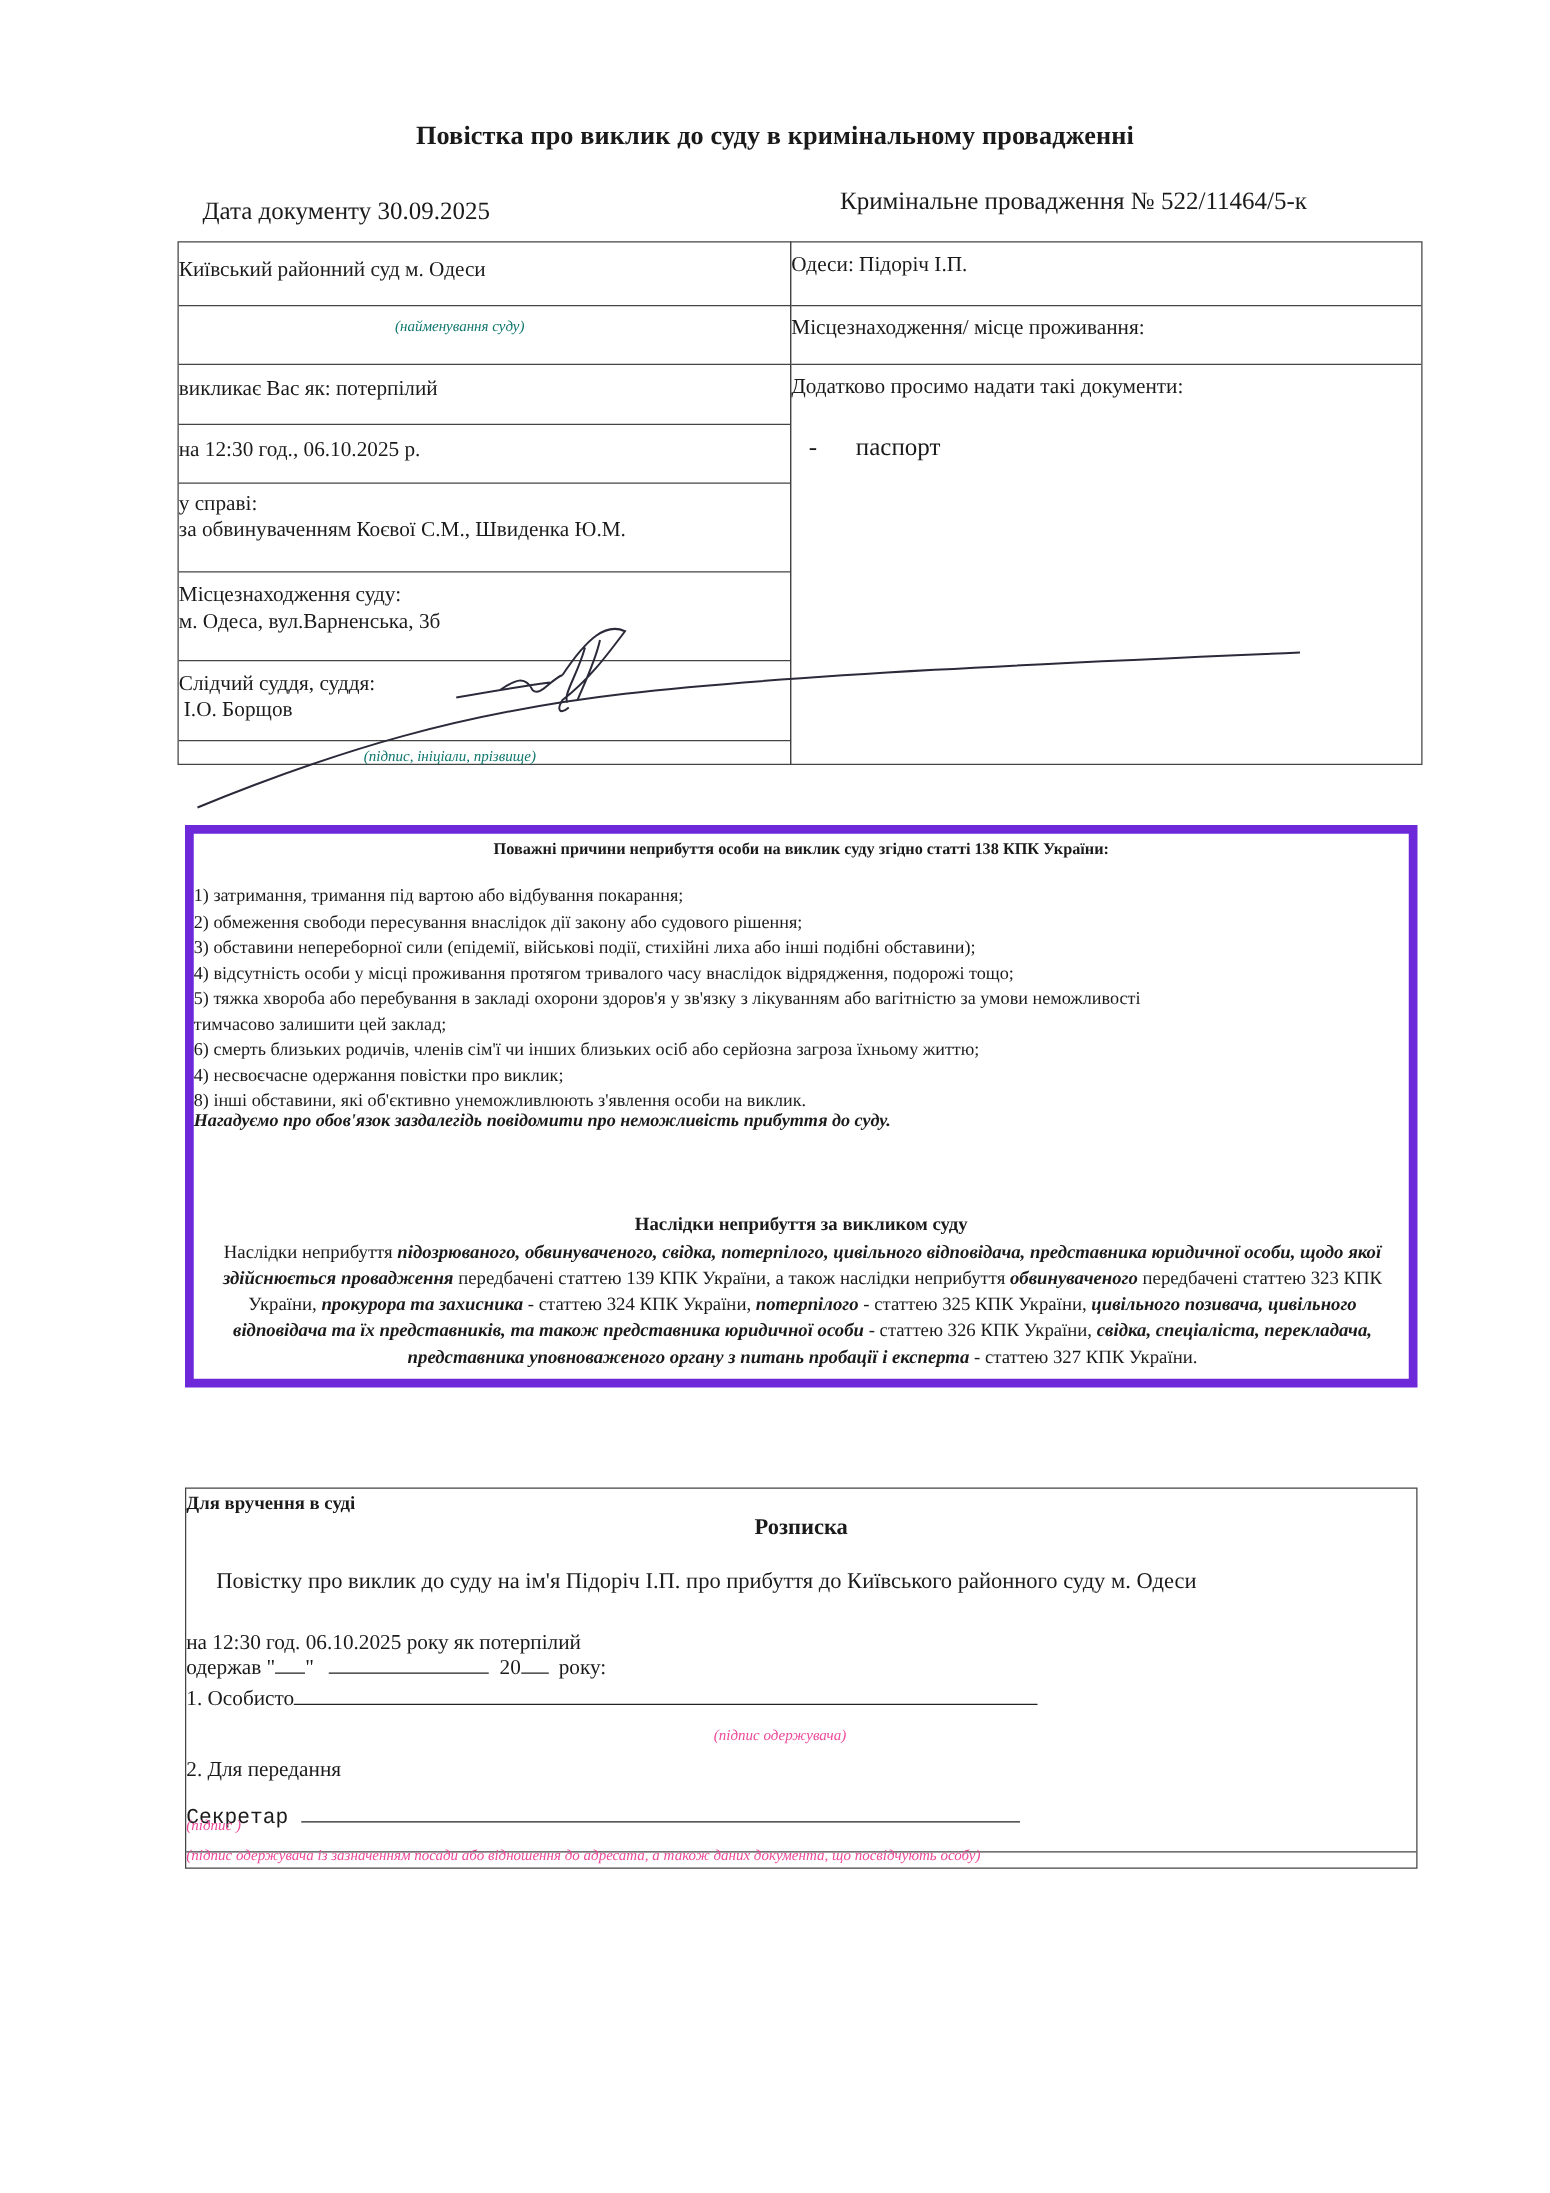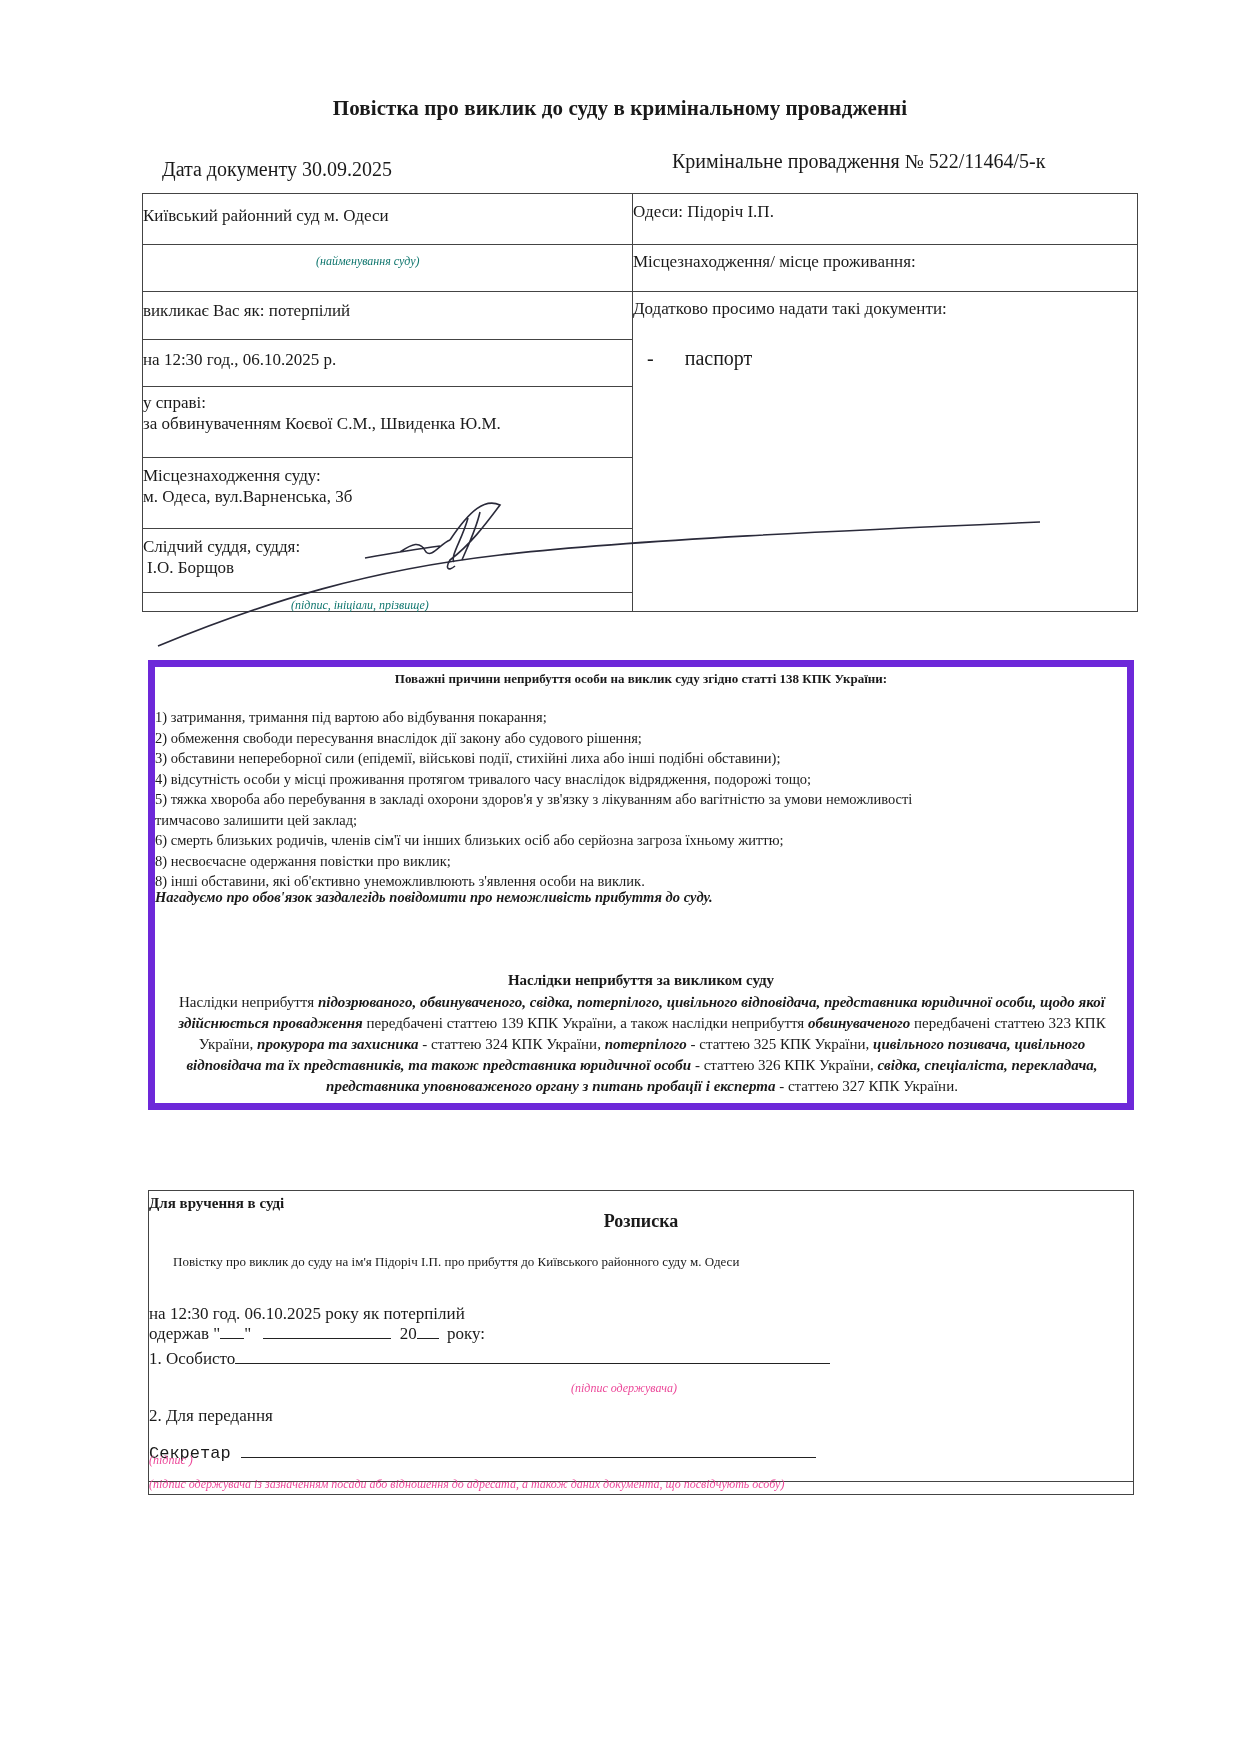--- a/index.html
+++ b/index.html
@@ -36,21 +36,21 @@
     .t2 .remind { position: absolute; left: 0; top: 222px; font-size: 14.5px; font-weight: bold; font-style: italic; }
     .t2 .cons-title { position: absolute; left: 0; right: 0; top: 305px; text-align: center; font-weight: bold; font-size: 15px; }
     .t2 .cons-body { position: absolute; left: 6px; right: 4px; top: 325px; text-align: center;
       font-size: 15px; line-height: 21px; }
     .bi { font-weight: bold; font-style: italic; }
 
     
     .t3 { left: 148px; top: 1190px; width: 986px; height: 305px; border: 1px solid #444; box-sizing: border-box; }
     .t3 .handover { position: absolute; left: 0; top: 4px; font-weight: bold; font-size: 15px; }
     .t3 .receipt-title { position: absolute; left: 0; right: 0; top: 20px; text-align: center; font-weight: bold; font-size: 18px; }
-    .t3 .intro { position: absolute; left: 24px; top: 63px; font-size: 13px; white-space: nowrap; }
+    .t3 .intro { position: absolute; left: 24px; top: 63px; font-size: 18px; white-space: nowrap; }
     .t3 .line { position: absolute; left: 0; font-size: 17px; white-space: nowrap; }
     .t3 .cap { position: absolute; font-style: italic; font-size: 12px; color: #ec4899; }
     .t3 .rule { position: absolute; left: 0; right: 0; border-top: 1px solid #444; }
     .uline { display: inline-block; border-bottom: 1px solid #222; height: 14px; vertical-align: baseline; }
   </style>
 </head>
 <body>
 
 <div class="abs title">Повістка про виклик до суду в кримінальному провадженні</div>
 <div class="abs doc-date">Дата документу 30.09.2025</div>
@@ -111,21 +111,21 @@
 <div class="abs t2">
   <div class="head">Поважні причини неприбуття особи на виклик суду згідно статті 138 КПК України:</div>
   <div class="list">
     <div>1) затримання, тримання під вартою або відбування покарання;</div>
     <div>2) обмеження свободи пересування внаслідок дії закону або судового рішення;</div>
     <div>3) обставини непереборної сили (епідемії, військові події, стихійні лиха або інші подібні обставини);</div>
     <div>4) відсутність особи у місці проживання протягом тривалого часу внаслідок відрядження, подорожі тощо;</div>
     <div>5) тяжка хвороба або перебування в закладі охорони здоров'я у зв'язку з лікуванням або вагітністю за умови неможливості</div>
     <div>тимчасово залишити цей заклад;</div>
     <div>6) смерть близьких родичів, членів сім'ї чи інших близьких осіб або серйозна загроза їхньому життю;</div>
-    <div>8) несвоєчасне одержання повістки про виклик;</div>
+    <div>4) несвоєчасне одержання повістки про виклик;</div>
     <div>8) інші обставини, які об'єктивно унеможливлюють з'явлення особи на виклик.</div>
   </div>
   <div class="remind">Нагадуємо про обов'язок заздалегідь повідомити про неможливість прибуття до суду.</div>
   <div class="cons-title">Наслідки неприбуття за викликом суду</div>
   <div class="cons-body">
     <span>Наслідки неприбуття </span><span class="bi">підозрюваного, обвинуваченого, свідка, потерпілого, цивільного відповідача, представника юридичної особи, щодо якої здійснюється провадження</span><span> передбачені статтею 139 КПК України, а також наслідки неприбуття </span><span class="bi">обвинуваченого</span><span> передбачені статтею 323 КПК України, </span><span class="bi">прокурора та захисника</span><span> - статтею 324 КПК України, </span><span class="bi">потерпілого</span><span> - статтею 325 КПК України, </span><span class="bi">цивільного позивача, цивільного відповідача та їх представників, та також представника юридичної особи</span><span> - статтею 326 КПК України, </span><span class="bi">свідка, спеціаліста, перекладача, представника уповноваженого органу з питань пробації і експерта</span><span> - статтею 327 КПК України.</span>
   </div>
 </div>
 
 <div class="abs t3">

